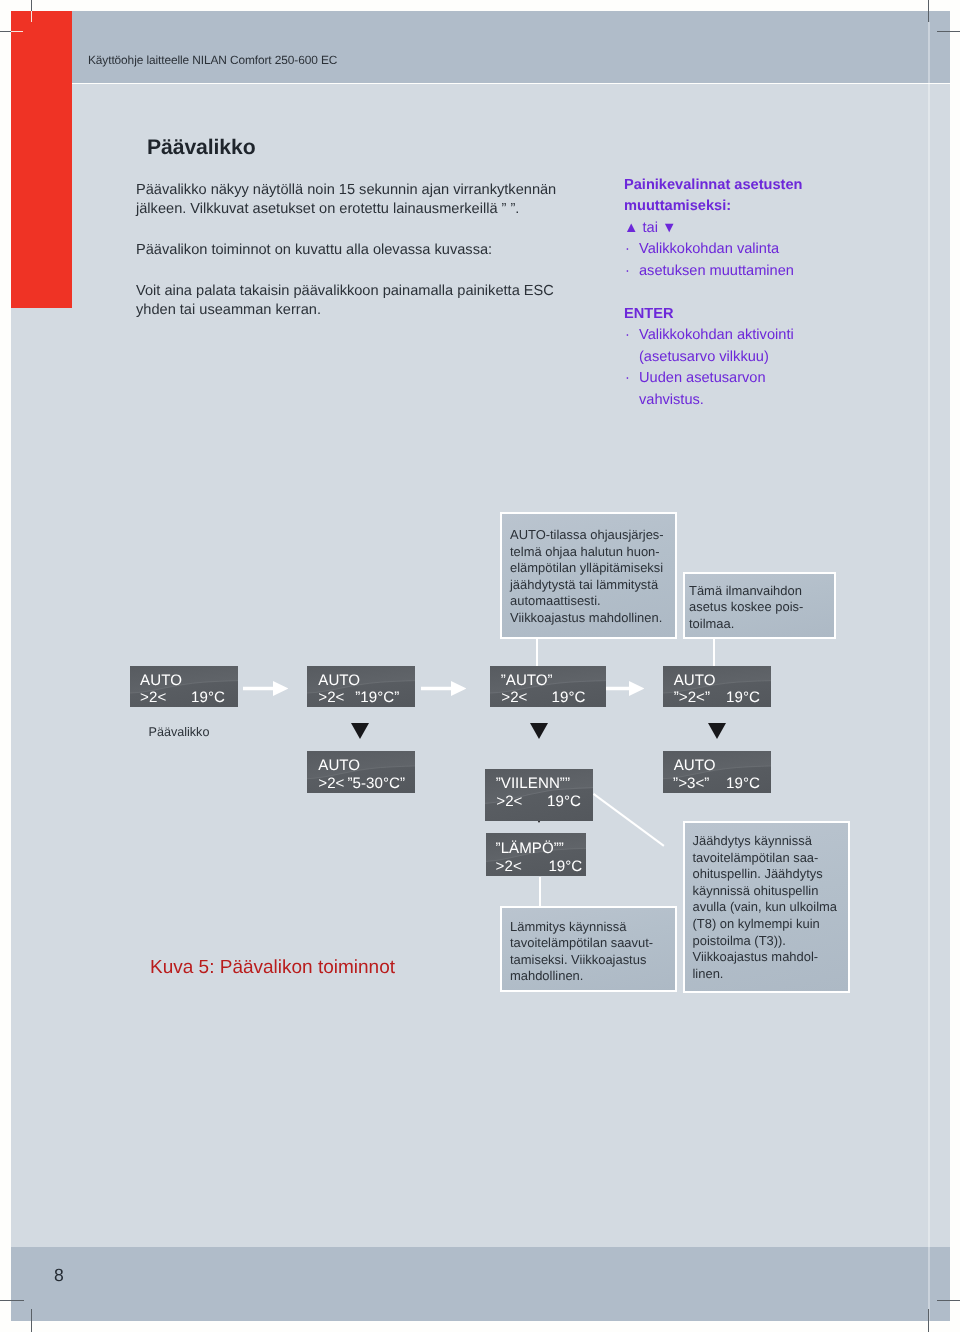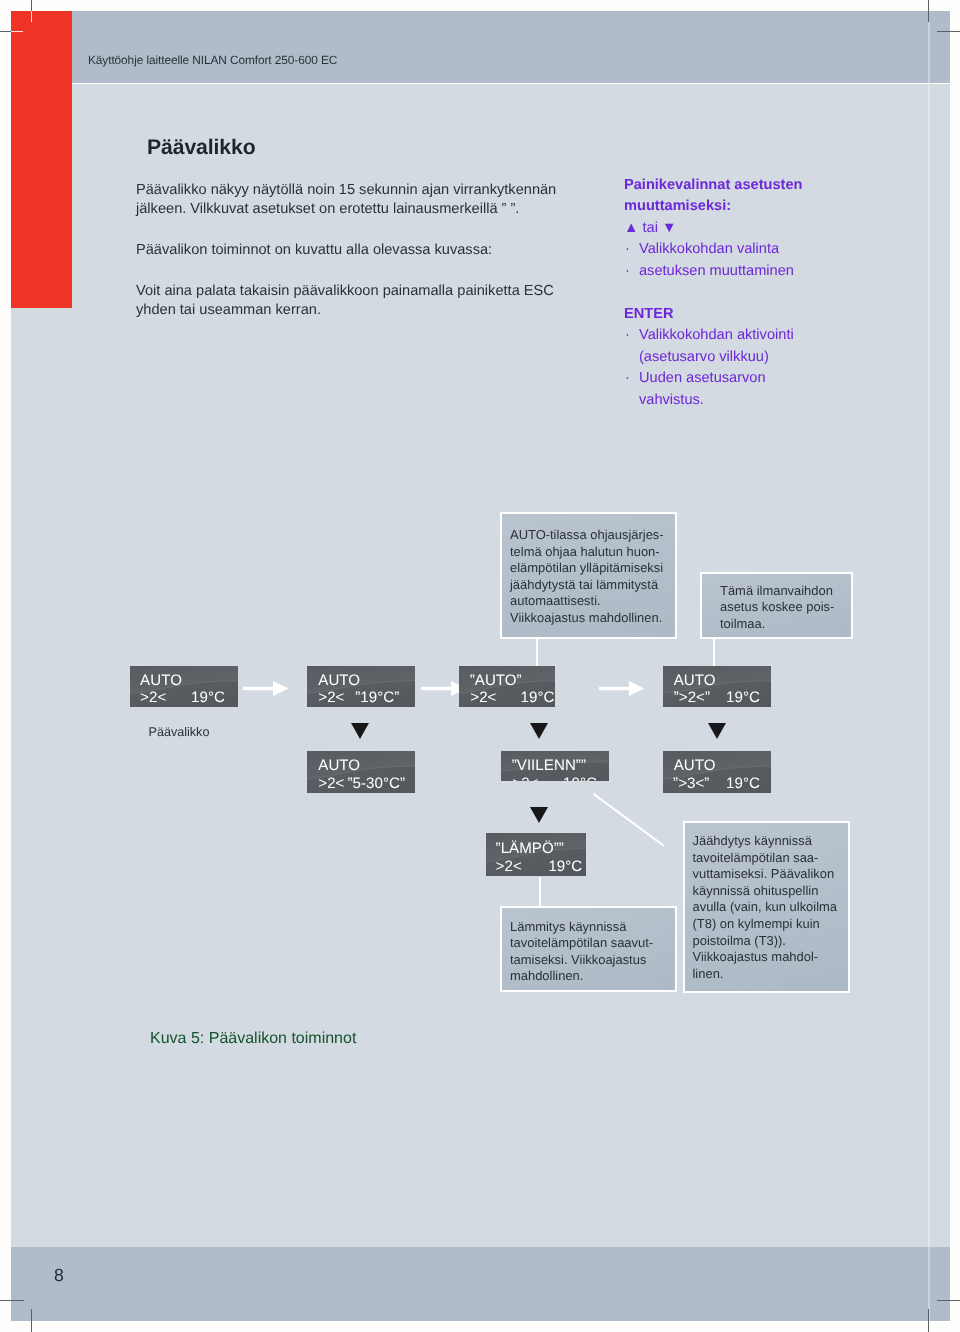--- a/index.html
+++ b/index.html
@@ -26,21 +26,21 @@
 
   .col-l{position:absolute;left:136px;top:180.5px;width:460px;font-size:14.6px;line-height:19.4px;color:#2b3138;}
   .col-l p{margin:0 0 21.6px 0;}
   .col-r{position:absolute;left:624px;top:174.5px;width:260px;font-size:14.6px;line-height:21.55px;color:#6d28d9;}
   .col-r .b{font-weight:bold;}
   .col-r ul{margin:0;padding:0;list-style:none;}
   .col-r li{position:relative;padding-left:15px;}
   .col-r li:before{content:"\00B7";position:absolute;left:1px;top:0;}
   .gap{height:21.55px;}
 
-  .caption{position:absolute;left:150px;top:1030px;font-size:16px;color:#14532d;}
+  .caption{position:absolute;left:150px;top:957px;font-size:19px;color:#b91c1c;}
   .subcap{position:absolute;left:148.5px;top:725.3px;font-size:12.6px;color:#2b3138;}
 
   
   .lcd{position:absolute;color:#fff;overflow:hidden;}
   .lcd .sw{position:absolute;left:0;top:0;width:100%;height:100%;}
   .lcd .t{position:absolute;font-size:15.1px;letter-spacing:.05px;white-space:pre;line-height:15.1px;}
 
   
   .callout{position:absolute;border:2.5px solid #ffffff;
      background:linear-gradient(168deg,#bac4cf 0%,#b3bfca 45%,#adb9c5 100%);
@@ -164,21 +164,21 @@
          </linearGradient>
        </defs>
        <rect x="0" y="0" width="108" height="41" fill="url(#gA1)"></rect>
        <path d="M0 27.060000000000002 C 21.6 26.445, 43.2 18.45, 73.44000000000001 16.195 C 90.72 15.088, 100.44000000000001 14.841999999999999, 108 14.677999999999999 L 108 41 L 0 41 Z" fill="url(#gB1)"></path>
        <path d="M0 27.060000000000002 C 21.6 26.445, 43.2 18.45, 73.44000000000001 16.195 C 90.72 15.088, 100.44000000000001 14.841999999999999, 108 14.677999999999999" fill="none" stroke="#767a7f" stroke-width="0.9" opacity="0.55"></path>
      </svg>
      <div class="t" style="left:11.3px;top:6.6px;">AUTO</div>
      <div class="t" style="left:11.3px;top:24.3px;">&gt;2&lt;</div>
      <div class="t" style="left:48.3px;top:24.3px;">”19°C”</div>
       </div>
-      <div class="lcd" style="left: 459px; top: 666px; width: 96px; height: 41px;">
+      <div class="lcd" style="left: 490px; top: 666px; width: 116px; height: 41px;">
         <svg class="sw" viewBox="0 0 108 41" preserveAspectRatio="none">
        <defs>
          <linearGradient id="gA2" x1="0.15" y1="0" x2="0.55" y2="1">
            <stop offset="0" stop-color="#585c61"></stop>
               <stop offset="0.5" stop-color="#5f6368"></stop>
               <stop offset="1" stop-color="#666a6f"></stop>
          </linearGradient>
          <linearGradient id="gB2" x1="0" y1="0" x2="0.9" y2="1">
            <stop offset="0" stop-color="#626569"></stop>
               <stop offset="0.3" stop-color="#595d62"></stop>
@@ -230,21 +230,21 @@
          </linearGradient>
        </defs>
        <rect x="0" y="0" width="108" height="42" fill="url(#gA4)"></rect>
        <path d="M0 27.720000000000002 C 21.6 27.09, 43.2 18.900000000000002, 73.44000000000001 16.59 C 90.72 15.456, 100.44000000000001 15.203999999999999, 108 15.036 L 108 42 L 0 42 Z" fill="url(#gB4)"></path>
        <path d="M0 27.720000000000002 C 21.6 27.09, 43.2 18.900000000000002, 73.44000000000001 16.59 C 90.72 15.456, 100.44000000000001 15.203999999999999, 108 15.036" fill="none" stroke="#767a7f" stroke-width="0.9" opacity="0.55"></path>
      </svg>
      <div class="t" style="left:11.3px;top:7.3px;">AUTO</div>
      <div class="t" style="left:11.3px;top:25px;">&gt;2&lt;</div>
      <div class="t" style="left:40.5px;top:25px;">”5-30°C”</div>
       </div>
-      <div class="lcd" style="left: 485px; top: 751px; width: 108px; height: 30px; margin-left: 16px;">
+      <div class="lcd" style="left: 485px; top: 769px; width: 108px; height: 52px;">
         <svg class="sw" viewBox="0 0 108 42" preserveAspectRatio="none">
        <defs>
          <linearGradient id="gA5" x1="0.15" y1="0" x2="0.55" y2="1">
            <stop offset="0" stop-color="#585c61"></stop>
               <stop offset="0.5" stop-color="#5f6368"></stop>
               <stop offset="1" stop-color="#666a6f"></stop>
          </linearGradient>
          <linearGradient id="gB5" x1="0" y1="0" x2="0.9" y2="1">
            <stop offset="0" stop-color="#626569"></stop>
               <stop offset="0.3" stop-color="#595d62"></stop>
@@ -304,35 +304,35 @@
      <div class="t" style="left:62.4px;top:25.8px;">19°C</div>
       </div>
       <div class="callout" style="left: 480px; top: 511.5px; width: 177px; height: 127px; padding-top: 13.5px; padding-left: 8px;">
         <div>AUTO-tilassa ohjausjärjes-</div>
         <div>telmä ohjaa halutun huon-</div>
         <div>elämpötilan ylläpitämiseksi</div>
         <div>jäähdytystä tai lämmitystä</div>
         <div>automaattisesti.</div>
         <div>Viikkoajastus mahdollinen.</div>
       </div>
-      <div class="callout" style="left: 680px; top: 572px; width: 153px; height: 67px; padding-top: 8.5px; padding-left: 18px;">
+      <div class="callout" style="left: 663px; top: 572px; width: 153px; height: 67px; padding-top: 8.5px; padding-left: 4px;">
         <div>Tämä ilmanvaihdon</div>
         <div>asetus koskee pois-</div>
         <div>toilmaa.</div>
       </div>
       <div class="callout" style="left: 480px; top: 905.5px; width: 177px; height: 86px; padding-top: 11px; padding-left: 8px;">
         <div>Lämmitys käynnissä</div>
         <div>tavoitelämpötilan saavut-</div>
         <div>tamiseksi. Viikkoajastus</div>
         <div>mahdollinen.</div>
       </div>
       <div class="callout" style="left: 663px; top: 821px; width: 167px; height: 172px; padding-top: 10px; padding-left: 7.5px;">
         <div>Jäähdytys käynnissä</div>
         <div>tavoitelämpötilan saa-</div>
-        <div>vuttamiseksi. Päävalikon</div>
+        <div>ohituspellin. Jäähdytys</div>
         <div>käynnissä ohituspellin</div>
         <div>avulla (vain, kun ulkoilma</div>
         <div>(T8) on kylmempi kuin</div>
         <div>poistoilma (T3)).</div>
         <div>Viikkoajastus mahdol-</div>
         <div>linen.</div>
       </div>
     </div>
 
 </div>

